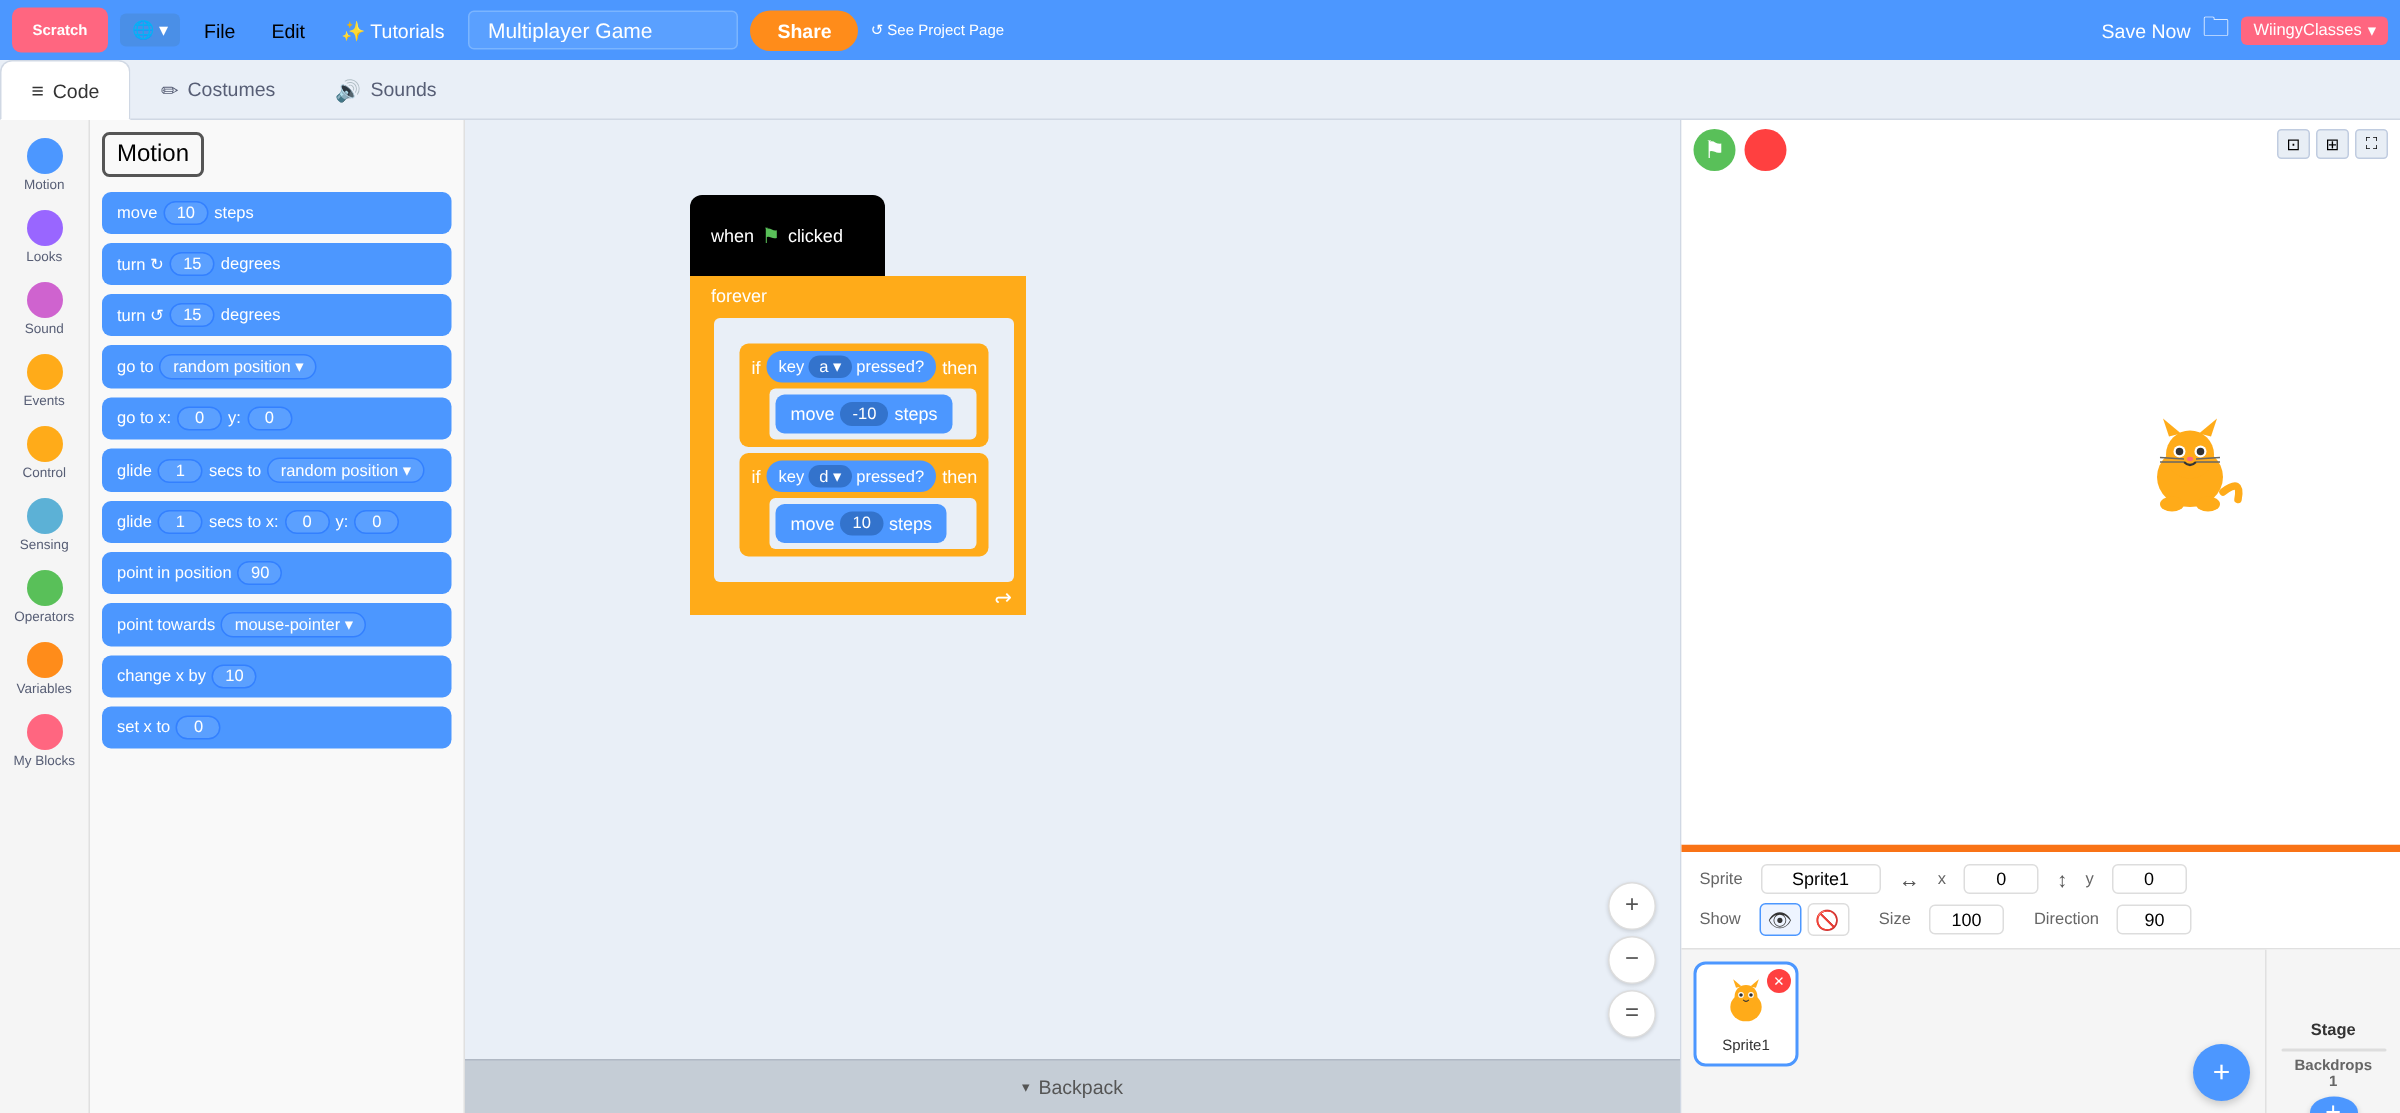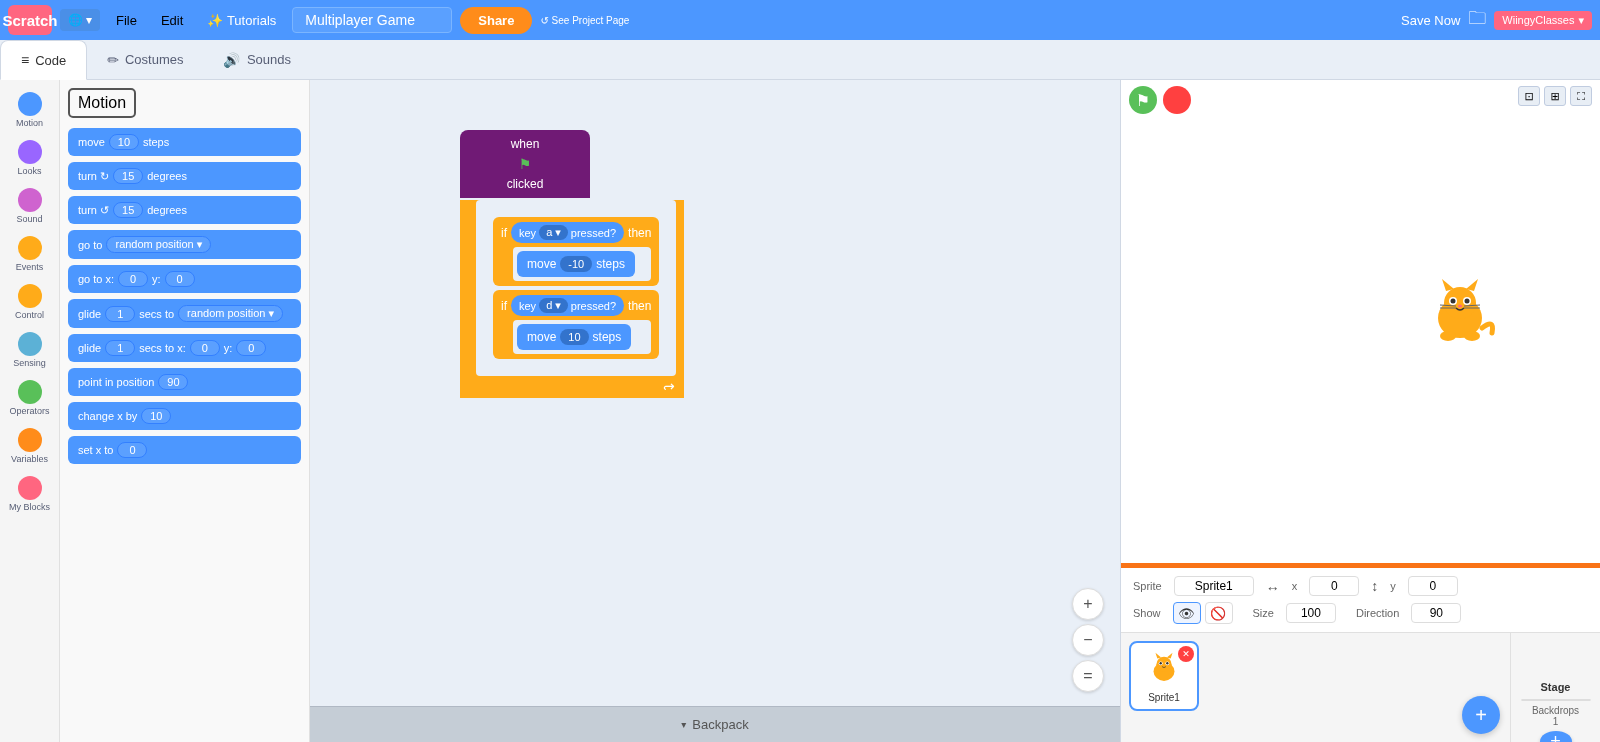--- a/index.html
+++ b/index.html
@@ -8,25 +8,25 @@
     
     .top-nav {
       background: #4C97FF;
       height: 40px;
       display: flex;
       align-items: center;
       padding: 0 8px;
       gap: 8px;
     }
     .scratch-logo {
-      width: 44px; height: 30px;
+      width: 64px; height: 30px;
       background: #FF6680;
       border-radius: 6px;
       display: flex; align-items: center; justify-content: center;
-      font-weight: bold; color: white; font-size: 15px;
+      font-weight: bold; color: white; font-size: 10px;
     }
     .nav-globe {
       background: #4A8FE7;
       color: white;
       border: none;
       border-radius: 4px;
       padding: 4px 8px;
       font-size: 12px;
       cursor: pointer;
       display: flex; align-items: center; gap: 3px;
@@ -48,21 +48,21 @@
       display: flex; align-items: center; gap: 4px;
       padding: 4px 8px;
     }
     .project-name-input {
       background: #5AA0FF;
       border: 1px solid #7BB5FF;
       border-radius: 4px;
       color: white;
       padding: 4px 12px;
       font-size: 14px;
-      width: 160px;
+      width: 180px;
       outline: none;
     }
     .share-btn {
       background: #FF8C1A;
       border: none;
       border-radius: 16px;
       color: white;
       font-weight: bold;
       font-size: 13px;
       padding: 6px 18px;
@@ -384,20 +384,21 @@
       border: 1px solid #DDD;
       border-radius: 4px;
       display: flex; align-items: center; justify-content: center;
       font-size: 9px; color: #999;
     }
     .backdrop-info {
       font-size: 10px;
       color: #666;
       margin-top: 4px;
       text-align: center;
+      font-weight: bold;
     }
 
     .stage-controls-row {
       position: absolute;
       top: 6px;
       left: 8px;
       display: flex;
       gap: 6px;
       align-items: center;
     }
@@ -561,44 +562,49 @@
       <span class="block-input">0</span>
       <span>y:</span>
       <span class="block-input">0</span>
     </div>
     
     <div class="block block-blue">
       <span>point in position</span>
       <span class="block-input">90</span>
     </div>
     
+    <div class="block block-blue">
+      <span>point towards</span>
+      <span class="block-dropdown">mouse-pointer ▾</span>
+    </div>
     
     <div class="block block-blue">
       <span>change x by</span>
       <span class="block-input">10</span>
     </div>
     
     <div class="block block-blue">
       <span>set x to</span>
       <span class="block-input">0</span>
     </div>
   </div>
 
   <div class="code-area">
     <div class="code-blocks-canvas">
 
       <div style="position:absolute; top:50px; left:150px;">
         
-        <div style="background:#701a75; border-radius:8px 8px 0 0; padding:7px 14px; font-size:12px; color:white; display:inline-flex; align-items:center; gap:5px; min-width:130px;flex-direction:column;">
+        <div style="background:#000000; border-radius:8px 8px 0 0; padding:19px 14px; font-size:12px; color:white; display:inline-flex; align-items:center; gap:5px; min-width:130px;">
           <span>when</span>
           <span style="color:#59C059; font-size:14px;">⚑</span>
           <span>clicked</span>
         </div>
         
         <div style="background:#FFAB19; border-radius:0 0 0 0; margin-top:0px;">
+          <div style="padding:6px 14px; font-size:12px; color:white; min-width:130px;">forever</div>
 
           <div style="background:#E9EFF7; margin:2px 8px 0 16px; border-radius:4px; padding:17px;">
 
             <div style="background:#FFAB19; border-radius:6px; padding:5px 8px; margin-bottom:4px;">
               <div style="display:flex; align-items:center; gap:4px; font-size:12px; color:white;">
                 <span>if</span>
                 <span style="background:#4C97FF; border-radius:12px; padding:3px 8px; font-size:11px; color:white; display:inline-flex; align-items:center; gap:3px;">
                   <span>key</span>
                   <span style="background:#3373CC; border-radius:8px; padding:1px 7px; font-size:11px; color:white; display:inline-flex; align-items:center; gap:2px;">a ▾</span>
                   <span>pressed?</span>

